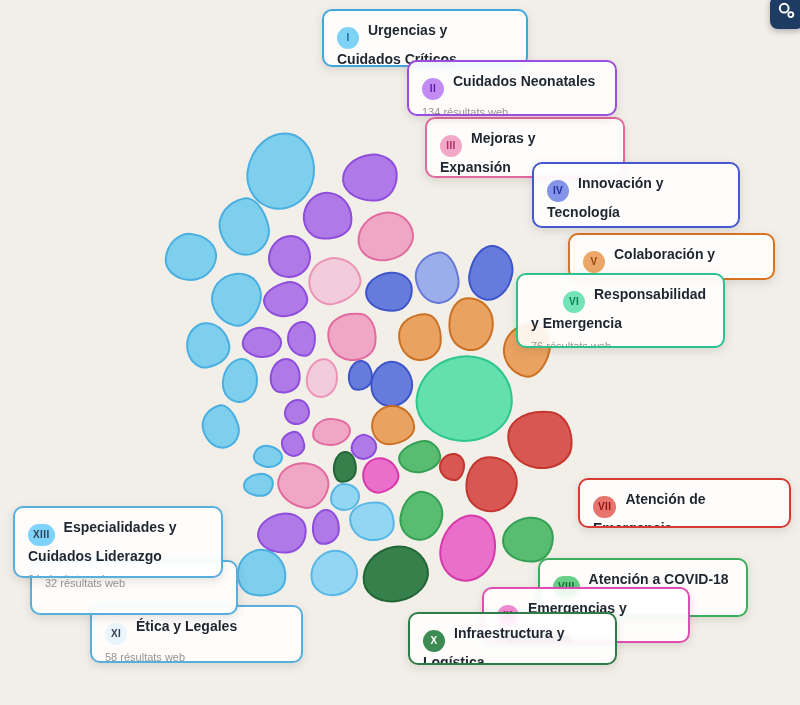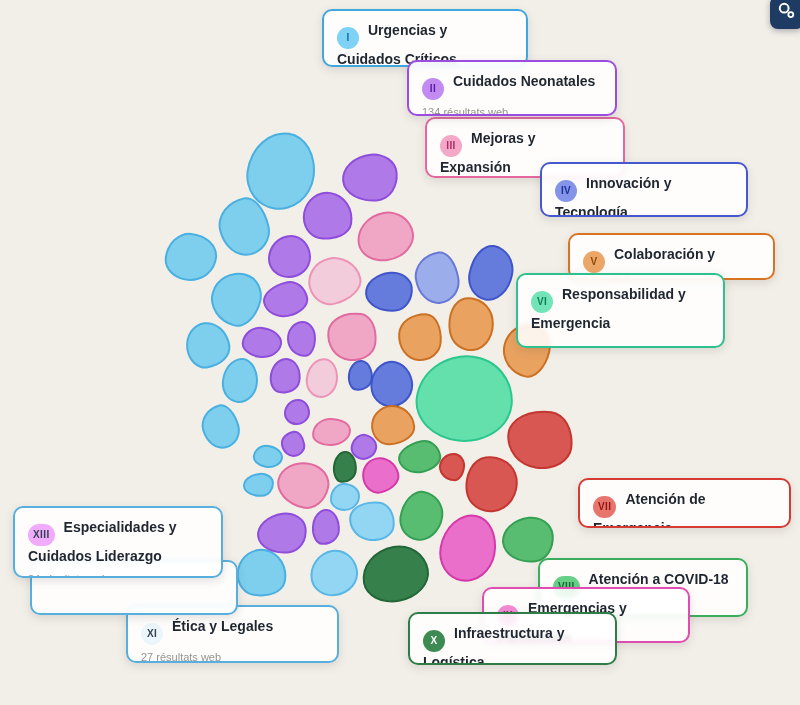--- a/index.html
+++ b/index.html
@@ -107,49 +107,51 @@
       <div class="card" style="left: 322px; top: 9px; width: 206px; height: 58px; z-index: 11; border-color: rgb(63, 166, 222);">
         <div class="title-row"><span class="badge" style="background: rgb(125, 210, 245); color: rgb(21, 110, 158);">I</span><span>Urgencias y Cuidados Críticos</span></div>
       </div>
       <div class="card" style="left: 407px; top: 60px; width: 210px; height: 56px; z-index: 12; border-color: rgb(155, 77, 224);">
         <div class="title-row"><span class="badge" style="background: rgb(193, 139, 242); color: rgb(94, 23, 168);">II</span><span>Cuidados Neonatales</span></div>
         <div class="count">134 résultats web</div>
       </div>
       <div class="card" style="left: 425px; top: 117px; width: 200px; height: 61px; z-index: 11; border-color: rgb(228, 103, 157);">
         <div class="title-row"><span class="badge" style="background: rgb(243, 168, 199); color: rgb(173, 43, 102);">III</span><span>Mejoras y Expansión</span></div>
       </div>
-      <div class="card" style="left: 532px; top: 162px; width: 208px; height: 55px; z-index: 12; border-color: rgb(69, 88, 206); margin-left: 8px;">
+      <div class="card" style="left: 532px; top: 162px; width: 208px; height: 66px; z-index: 12; border-color: rgb(69, 88, 206);">
         <div class="title-row"><span class="badge" style="background: rgb(131, 148, 233); color: rgb(31, 47, 150);">IV</span><span>Innovación y Tecnología</span></div>
       </div>
       <div class="card" style="left: 568px; top: 233px; width: 207px; height: 47px; z-index: 11; border-color: rgb(217, 115, 31);">
         <div class="title-row"><span class="badge" style="background: rgb(236, 166, 104); color: rgb(143, 74, 14);">V</span><span>Colaboración y Servicios</span></div>
       </div>
       <div class="card" style="left: 516px; top: 273px; width: 209px; height: 75px; z-index: 12; border-color: rgb(46, 192, 142);">
-        <div class="title-row"><span class="badge" style="background: rgb(114, 228, 184); color: rgb(14, 127, 82);">VI</span><span>Responsabilidad y Emergencia</span></div>
+        <div class="title-row"><span class="badge" style="background: rgb(114, 228, 184); color: rgb(14, 127, 82); margin-left: 32px;">VI</span><span>Responsabilidad y Emergencia</span></div>
+        <div class="count">76 résultats web</div>
       </div>
       <div class="card" style="left: 578px; top: 478px; width: 213px; height: 50px; z-index: 11; border-color: rgb(214, 59, 51);">
         <div class="title-row"><span class="badge" style="background: rgb(232, 117, 109); color: rgb(143, 23, 19);">VII</span><span>Atención de Emergencia</span></div>
       </div>
       <div class="card" style="left: 538px; top: 558px; width: 210px; height: 59px; z-index: 11; border-color: rgb(59, 173, 92);">
         <div class="title-row"><span class="badge" style="background: rgb(104, 207, 135); color: rgb(22, 110, 51);">VIII</span><span>Atención a COVID-18</span></div>
       </div>
       <div class="card" style="left: 482px; top: 587px; width: 208px; height: 56px; z-index: 12; border-color: rgb(224, 76, 178);">
         <div class="title-row"><span class="badge" style="background: rgb(241, 138, 211); color: rgb(168, 19, 120);">IX</span><span>Emergencias y Pandemias</span></div>
       </div>
       <div class="card" style="left: 408px; top: 612px; width: 209px; height: 53px; z-index: 13; border-color: rgb(46, 125, 70);">
         <div class="title-row"><span class="badge" style="background: rgb(62, 138, 83); color: rgb(255, 255, 255);">X</span><span>Infraestructura y Logística</span></div>
       </div>
-      <div class="card" style="left: 90px; top: 605px; width: 213px; height: 58px; z-index: 11; border-color: rgb(88, 174, 220); margin-left: 36px;">
+      <div class="card" style="left: 90px; top: 605px; width: 213px; height: 58px; z-index: 11; border-color: rgb(88, 174, 220);">
         <div class="title-row"><span class="badge" style="background: rgb(234, 246, 252); color: rgb(51, 65, 79);">XI</span><span>Ética y Legales</span></div>
-        <div class="count">27 résultats web</div>
+        <div class="count">58 résultats web</div>
       </div>
       <div class="card" style="left: 30px; top: 560px; width: 208px; height: 55px; z-index: 12; border-color: rgb(88, 174, 220);">
+        <div class="count">32 résultats web</div>
       </div>
       <div class="card" style="left: 13px; top: 506px; width: 210px; height: 72px; z-index: 13; border-color: rgb(88, 174, 220);">
-        <div class="title-row"><span class="badge" style="background: #f0abfc; color: rgb(51, 65, 79);">XIII</span><span>Especialidades y Cuidados Liderazgo</span></div>
+        <div class="title-row"><span class="badge" style="background: #7dd3fc; color: rgb(51, 65, 79);">XIII</span><span>Especialidades y Cuidados Liderazgo</span></div>
         <div class="count">24 résultats web</div>
       </div>
     </div>
   <button id="corner-btn" title="cluster-bubbles-icon">
     <span>
       <svg width="19" height="19" viewBox="0 0 19 19">
         <circle cx="7.2" cy="6.2" r="4.4" fill="none" stroke="#FFFFFF" stroke-width="2"></circle>
         <circle cx="13.8" cy="12.6" r="2.5" fill="none" stroke="#FFFFFF" stroke-width="1.8"></circle>
       </svg>
     </span>

